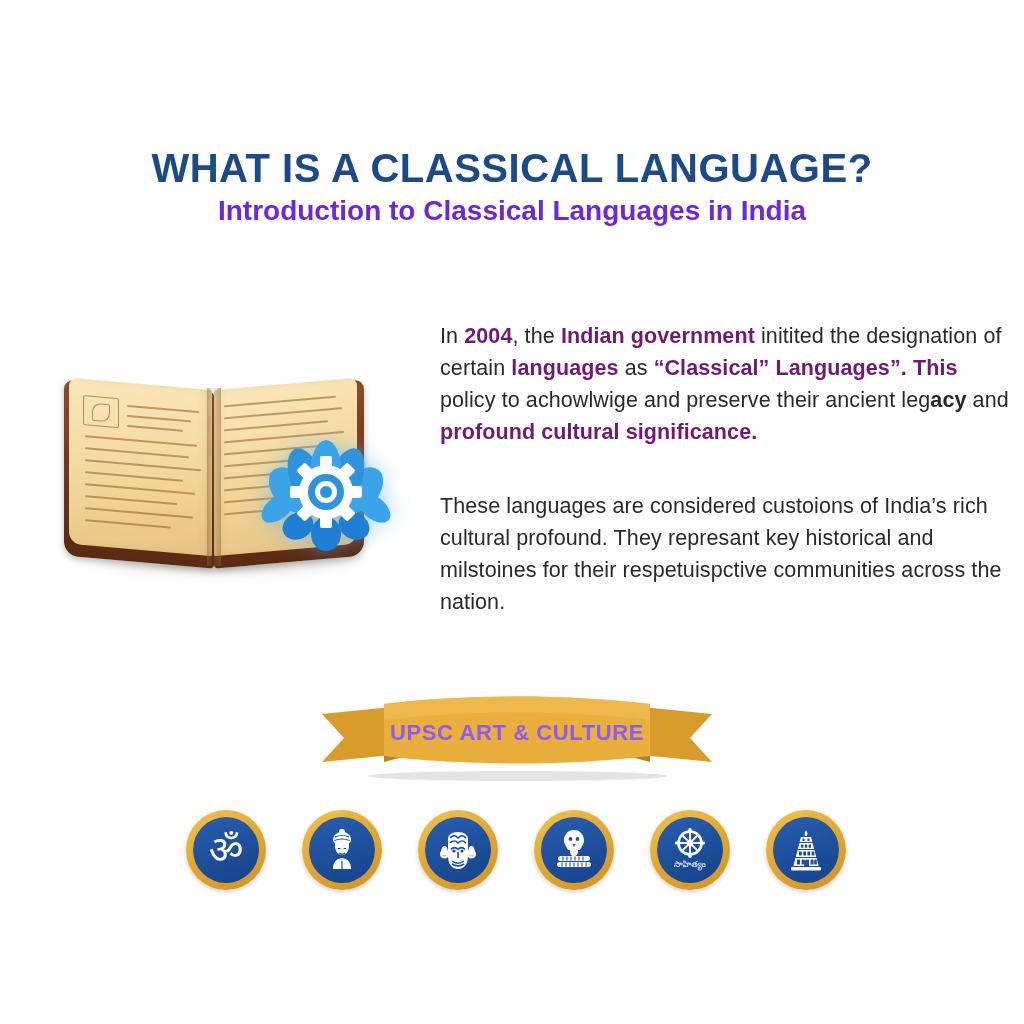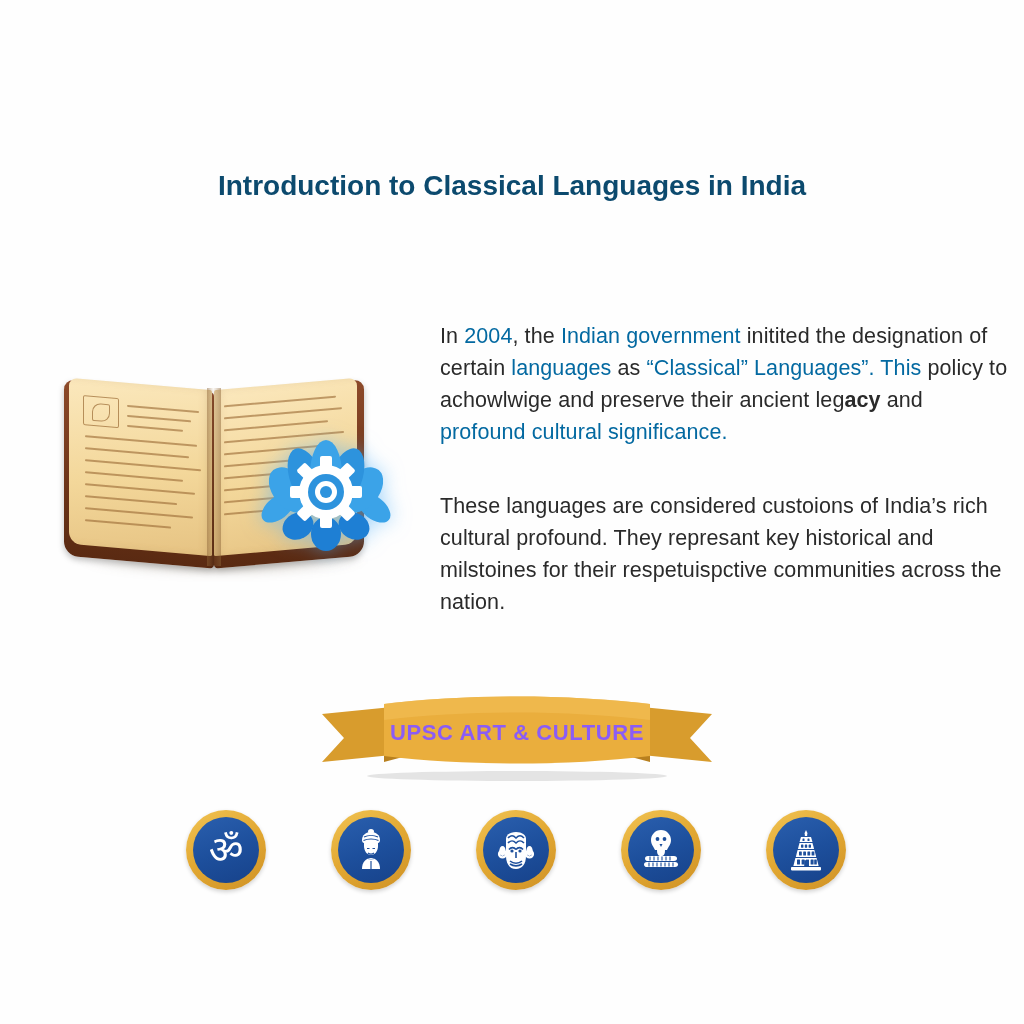--- a/index.html
+++ b/index.html
@@ -29,24 +29,24 @@
   }
   .title {
     font-size: 40px;
     font-weight: bold;
     letter-spacing: 0.5px;
     color: #1c4a87;
     line-height: 1.1;
     white-space: nowrap;
   }
   .subtitle {
-    margin-top: 23px;
+    margin-top: 4px;
     font-size: 28px;
     font-weight: bold;
-    color: #0c4a6e;
+    color: #6d28d9;
     line-height: 1.2;
   }
 
   
   .book-wrap {
     position: absolute;
     left: 56px;
     top: 362px;
     width: 340px;
     height: 240px;
@@ -132,21 +132,21 @@
     top: 320px;
     width: 570px;
   }
   .para {
     font-size: 21.5px;
     line-height: 32px;
     color: #2a2a2a;
     letter-spacing: 0.1px;
   }
   .para + .para { margin-top: 42px; }
-  .hl { color: #0369a1; font-weight: normal; }
+  .hl { color: #701a75; font-weight: bold; }
 
   
   .ribbon {
     position: absolute;
     left: 318px;
     top: 692px;
     width: 398px;
     height: 96px;
   }
   .ribbon-label {
@@ -203,20 +203,21 @@
     line-height: 1;
     font-family: "DejaVu Sans", sans-serif;
   }
 </style>
 </head>
 <body>
 
 <div class="poster">
 
   <div class="header">
+    <div class="title">WHAT IS A CLASSICAL LANGUAGE?</div>
     <div class="subtitle">Introduction to Classical Languages in India</div>
   </div>
 
   <div class="book-wrap">
     <div class="book-shadow"></div>
     <div class="book">
       <div class="cover left"></div>
       <div class="cover right"></div>
 
       <div class="page left">
@@ -369,20 +370,41 @@
         <g fill="#1d4f9c">
           <circle cx="19.5" cy="12" r="1.9"></circle>
           <circle cx="26.5" cy="12" r="1.9"></circle>
           <path d="M21.5 17h3l-1.5 3z"></path>
           <path d="M12 29.5v4M16 29.5v4M20 29.5v4M24 29.5v4M28 29.5v4M32 29.5v4" stroke="#1d4f9c" stroke-width="1.1"></path>
           <path d="M11 35.5v4M15 35.5v4M19 35.5v4M23 35.5v4M27 35.5v4M31 35.5v4M35 35.5v4" stroke="#1d4f9c" stroke-width="1.1"></path>
         </g>
       </svg>
     </div>
 
+    <div class="badge">
+      <svg width="48" height="48" viewBox="0 0 48 48">
+        <g transform="translate(24,17)">
+          <circle r="11.5" fill="none" stroke="#ffffff" stroke-width="2.6"></circle>
+          <circle r="3.4" fill="#ffffff"></circle>
+          <g stroke="#ffffff" stroke-width="1.9">
+            <path d="M0,-11 L0,11"></path>
+              <path d="M-11,0 L11,0"></path>
+            <path d="M-7.8,-7.8 L7.8,7.8"></path>
+              <path d="M7.8,-7.8 L-7.8,7.8"></path>
+          </g>
+          <g fill="#ffffff">
+            <rect x="-1.6" y="-14.8" width="3.2" height="3.4" rx="0.8"></rect>
+            <rect x="-1.6" y="11.4" width="3.2" height="3.4" rx="0.8"></rect>
+            <rect x="-14.8" y="-1.6" width="3.4" height="3.2" rx="0.8"></rect>
+            <rect x="11.4" y="-1.6" width="3.4" height="3.2" rx="0.8"></rect>
+          </g>
+        </g>
+        <text x="24" y="41" text-anchor="middle" fill="#ffffff" font-size="8.5" font-family="'DejaVu Sans', sans-serif">సాహిత్యం</text>
+      </svg>
+    </div>
 
     <div class="badge">
       <svg width="46" height="46" viewBox="0 0 46 46">
         <g fill="#ffffff">
           <path d="M23 3l1.6 3.4H21.4z"></path>
           <rect x="21.8" y="6" width="2.4" height="3" rx="0.6"></rect>
           <path d="M18 10h10l1.5 5h-13z"></path>
           <path d="M16.5 16h13l1.6 6h-16.2z"></path>
           <path d="M14.6 23h16.8l1.8 7H12.8z"></path>
           <path d="M12.4 31h21.2l2 8H10.4z"></path>

